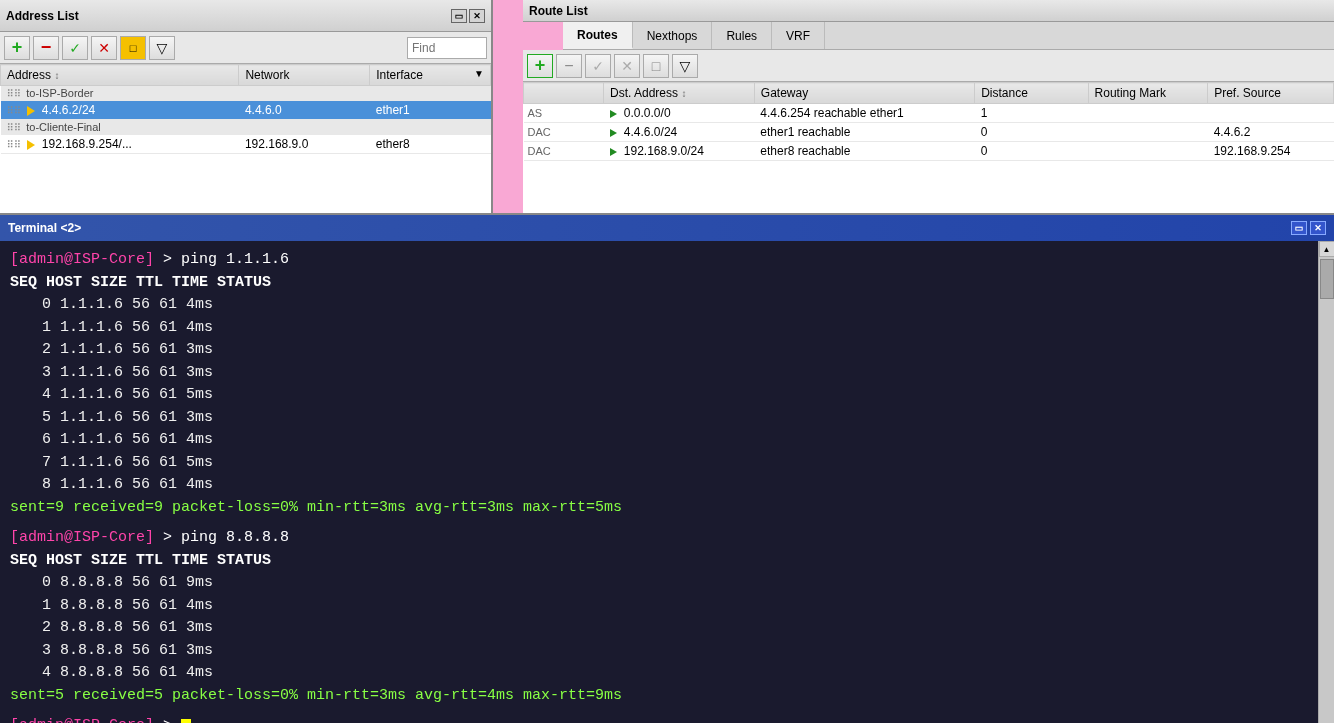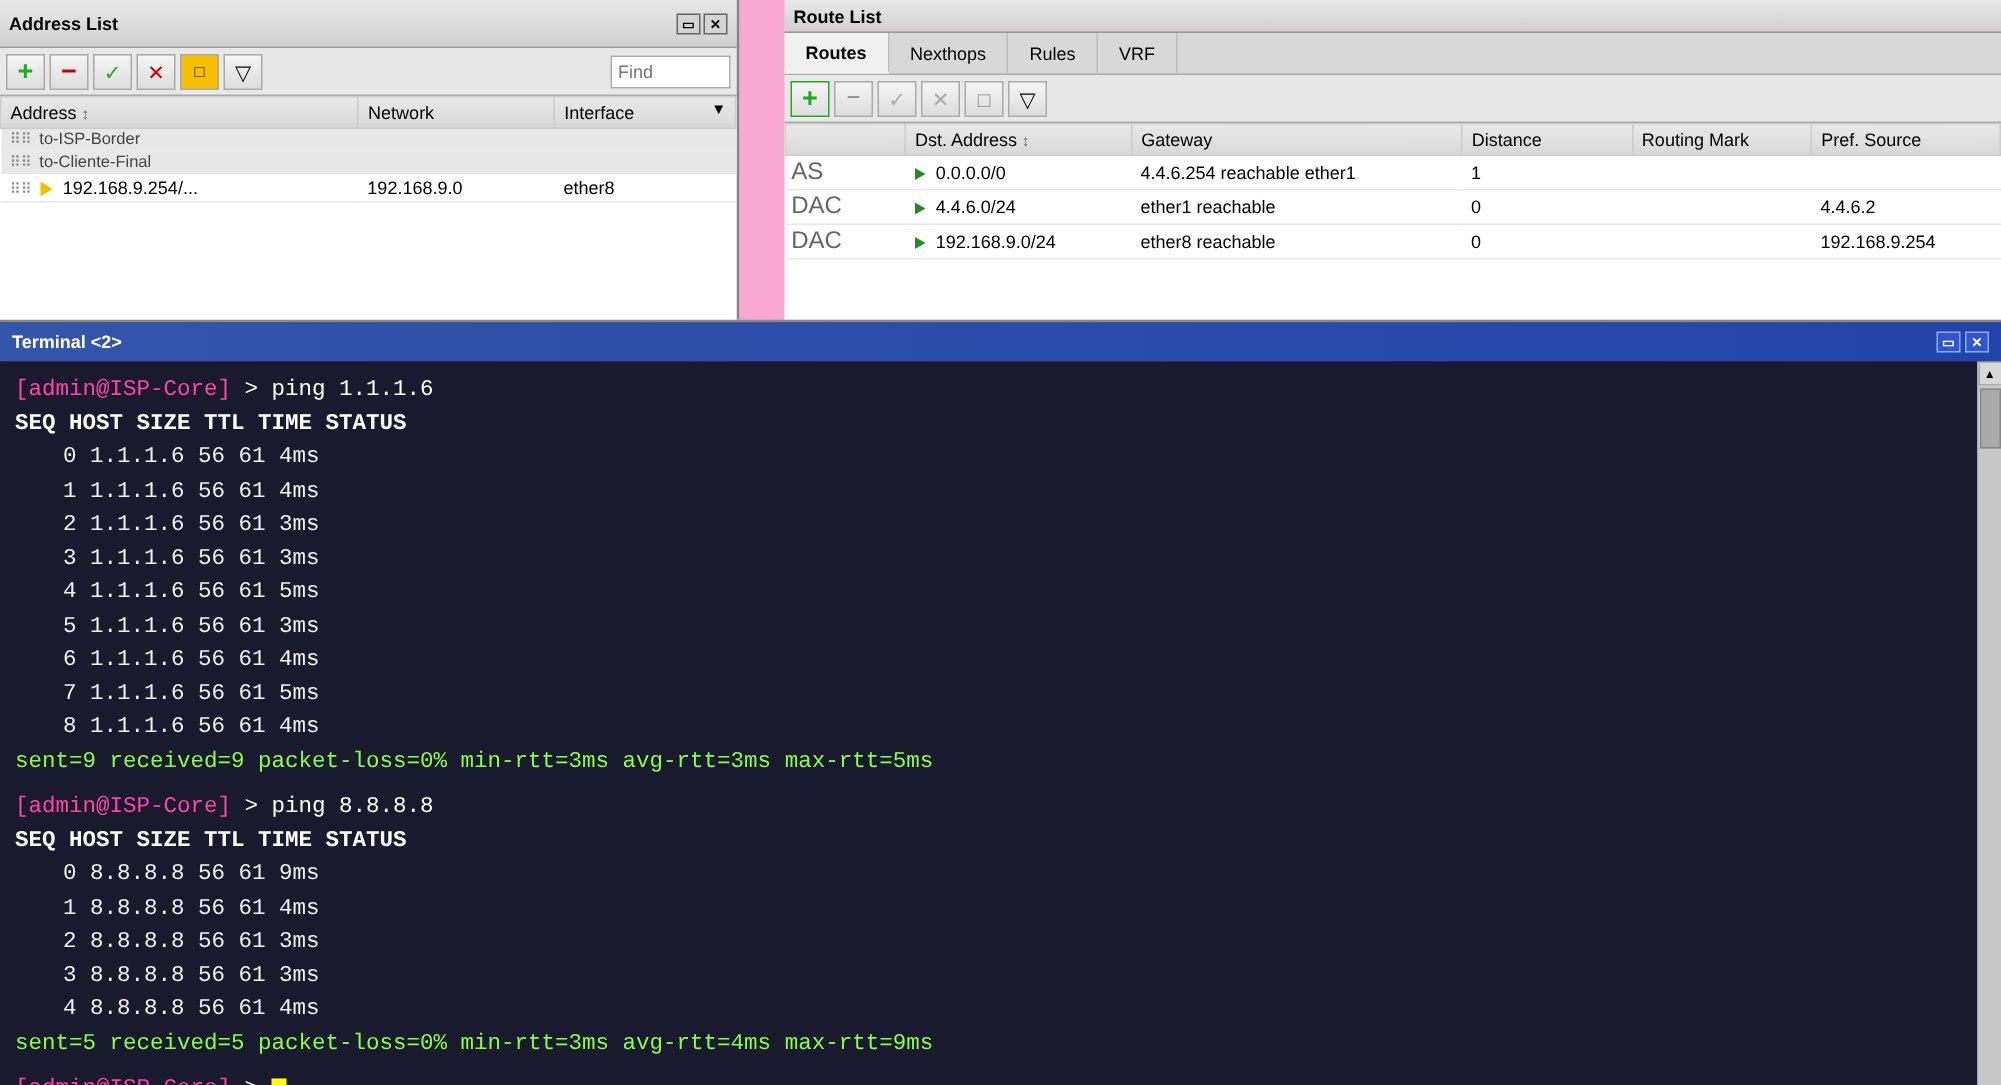--- a/index.html
+++ b/index.html
@@ -136,20 +136,21 @@
       height: 22px;
       display: flex;
       align-items: center;
     }
     .tabs-bar {
       display: flex;
       background: #d8d8d8;
       border-bottom: 1px solid #aaa;
       padding: 0;
       height: 28px;
+      margin-left: 40px;
     }
     .tab {
       padding: 5px 14px;
       cursor: pointer;
       font-size: 12px;
       border-right: 1px solid #bbb;
       display: flex;
       align-items: center;
     }
     .tab.active {
@@ -167,21 +168,21 @@
       border-bottom: 1px solid #aaa;
       height: 32px;
     }
 
     .route-table-container {
       flex: 1;
       overflow: auto;
       background: #fff;
     }
     .route-table th { min-width: 80px; }
-    .route-col-type { color: #666; font-size: 16px; padding-left: 4px; }
+    .route-col-type { color: #666; font-size: 11px; padding-left: 4px; }
 
     .arrow-right {
       display: inline-block;
       width: 0;
       height: 0;
       border-top: 4px solid transparent;
       border-bottom: 4px solid transparent;
       border-left: 7px solid #228b22;
       margin-right: 4px;
       vertical-align: middle;
@@ -280,20 +281,29 @@
           </tr>
         </thead>
         <tbody>
 
           <tr class="row-group">
             <td colspan="3">
               <span class="drag-handle">⠿⠿</span>
               <span>to-ISP-Border</span>
             </td>
           </tr>
+          <tr class="row-selected">
+            <td>
+              <span class="drag-handle">⠿⠿</span>
+              <span style="display:inline-block;width:0;height:0;border-top:5px solid transparent;border-bottom:5px solid transparent;border-left:8px solid #f5c000;margin-right:4px;vertical-align:middle;"></span>
+              <span>4.4.6.2/24</span>
+            </td>
+            <td>4.4.6.0</td>
+            <td>ether1</td>
+          </tr>
 
           <tr class="row-group">
             <td colspan="3">
               <span class="drag-handle">⠿⠿</span>
               <span>to-Cliente-Final</span>
             </td>
           </tr>
           <tr class="row-normal">
             <td>
               <span class="drag-handle">⠿⠿</span>

